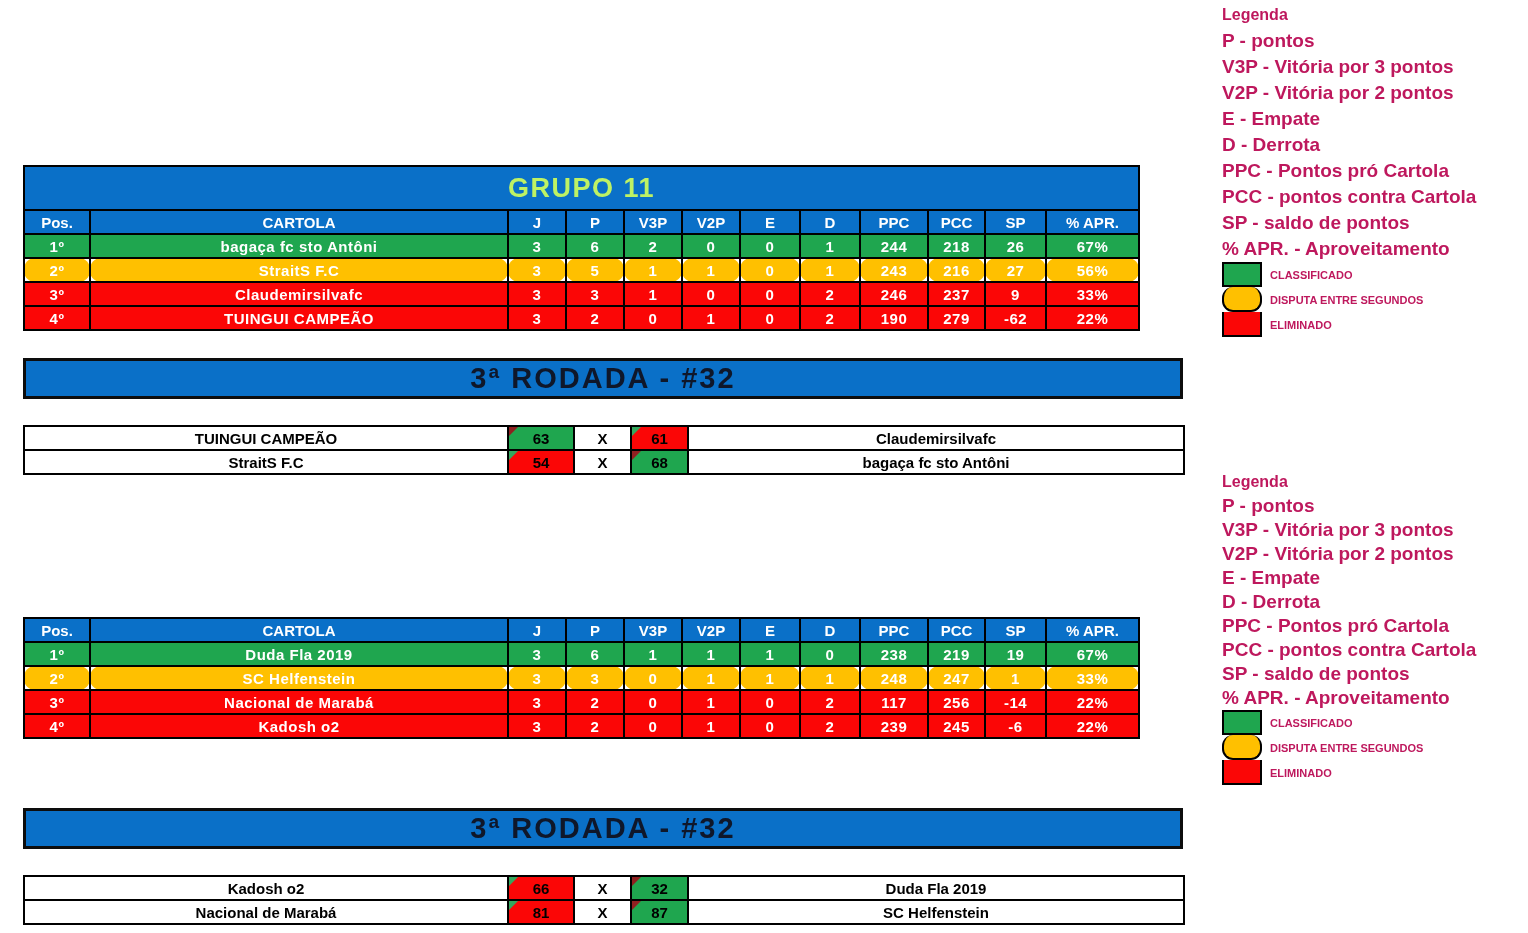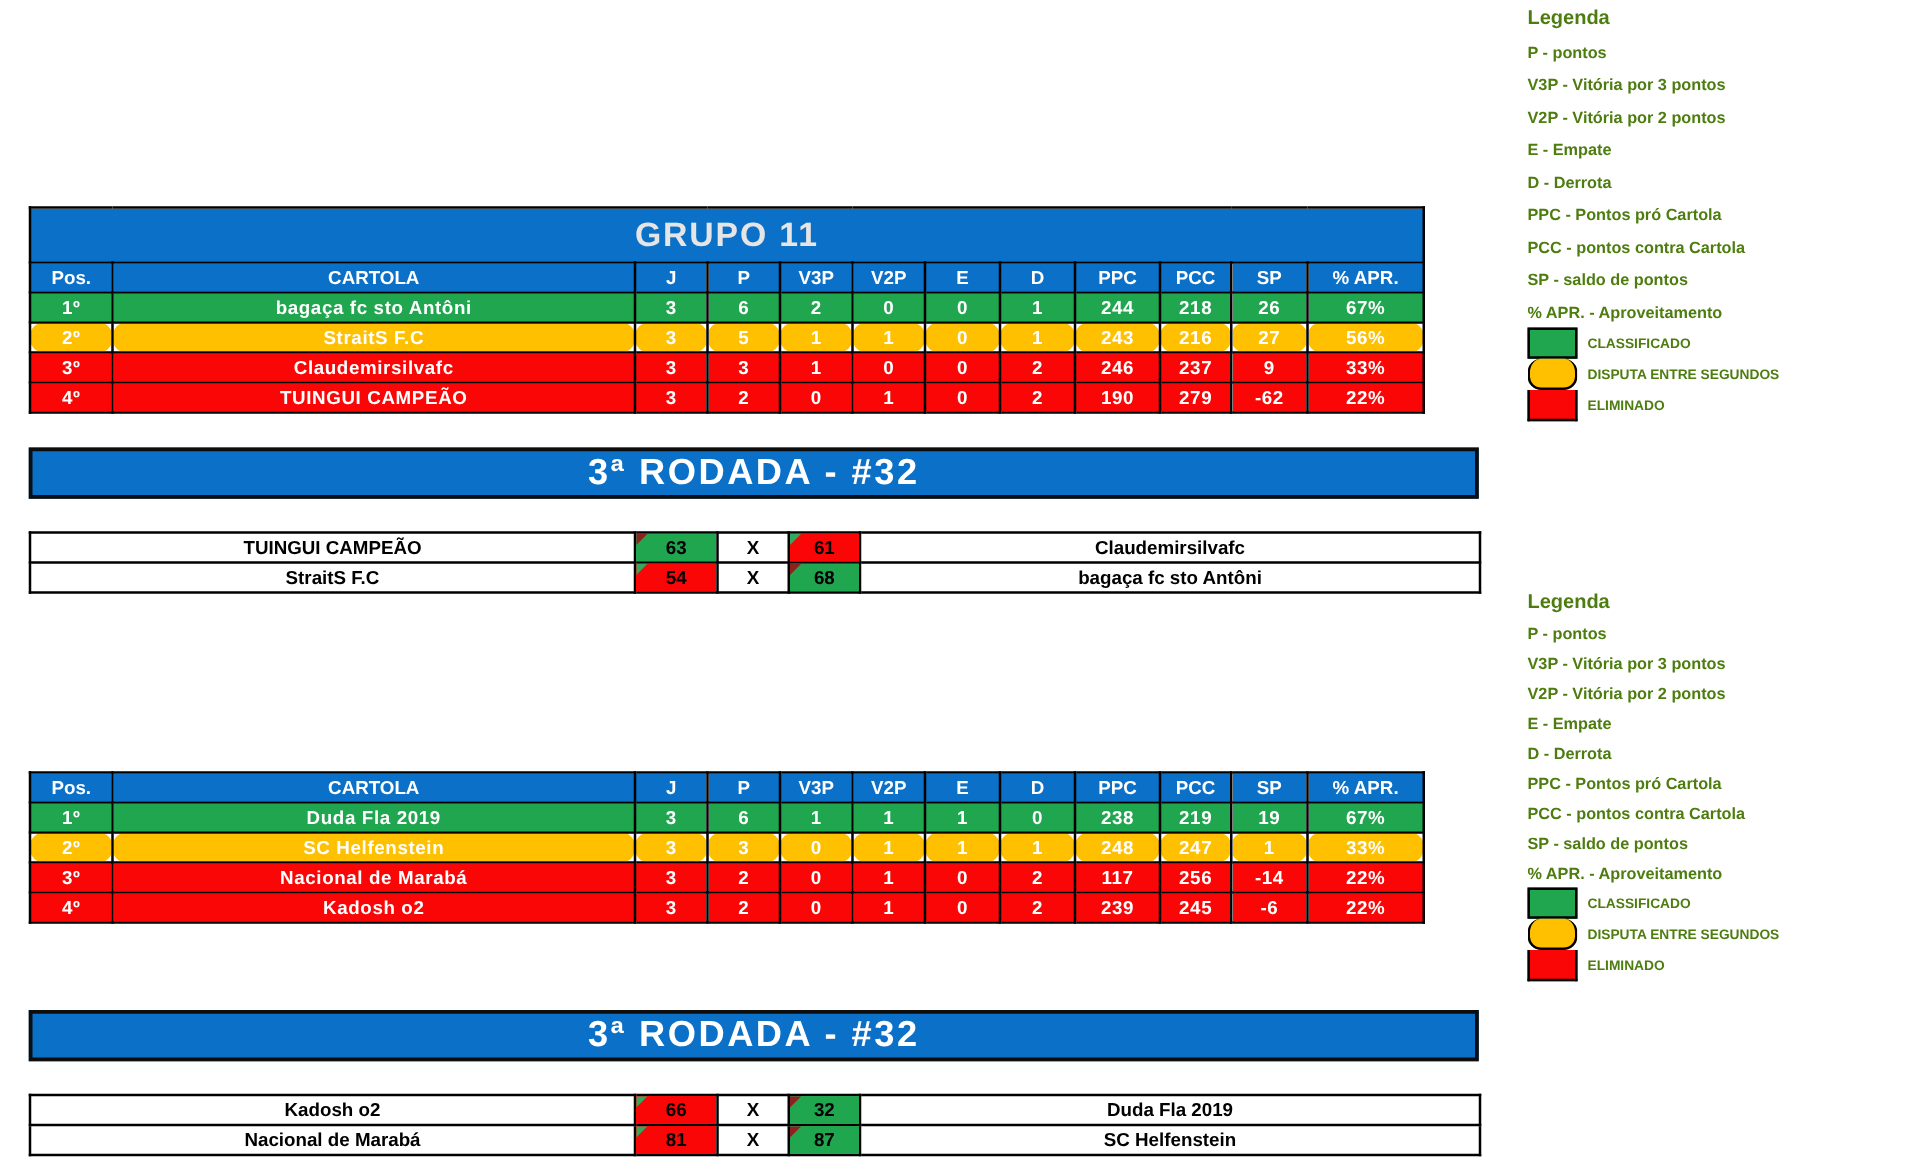--- a/index.html
+++ b/index.html
@@ -7,52 +7,52 @@
   body { font-family:"Liberation Sans", sans-serif; }
 
   .sheet { position:relative; width:1528px; height:933px; background:#ffffff; overflow:hidden; }
 
   
   .group-table { position:absolute; border-collapse:collapse; table-layout:fixed; }
   .group-table td, .group-table th {
     border:2px solid #000; text-align:center; vertical-align:middle;
     font-weight:bold; overflow:hidden; white-space:nowrap;
   }
-  .title-cell { background:var(--blue); color:#e5e5e5; font-size:27px; height:44px; letter-spacing:1.5px; }
+  .title-cell { background:var(--blue); color:#bef264; font-size:27px; height:44px; letter-spacing:1.5px; }
   .header-cell { background:var(--blue); color:#fff; font-size:15px; height:24px; }
   .data-cell { font-size:15px; color:#fff; height:24px; letter-spacing:.5px; }
 
   .bg-green  { background:var(--green); }
   .bg-yellow { background:var(--yellow);border-radius:11px; }
   .bg-red    { background:var(--red); }
 
   
   .banner {
     position:absolute; height:41px; background:var(--blue);
-    border:3px solid #0d0d0d; color:#ffffff; display:flex; align-items:center; justify-content:center;
+    border:3px solid #0d0d0d; color:#0f172a; display:flex; align-items:center; justify-content:center;
     font-size:29px; font-weight:bold; letter-spacing:2px;
   }
 
   
   .match-table { position:absolute; border-collapse:collapse; table-layout:fixed; background:#fff; }
   .match-table td {
     border:2px solid #000; text-align:center; vertical-align:middle;
     font-weight:bold; font-size:15px; height:24px; color:#000; white-space:nowrap; overflow:hidden;
   }
   .score-cell { color:#fff; font-size:16px; position:relative; }
   .score-cell.notch::before {
     content:""; position:absolute; top:0; left:0; width:0; height:0;
     border-right:9px solid transparent;
   }
   .score-cell.bg-green.notch::before { border-top:9px solid #8f2020; }
   .score-cell.bg-red.notch::before   { border-top:9px solid #34a85e; }
 
   
-  .legend { position:absolute; width:300px; color:#4d7c0f; }
-  .legend-line { font-weight:bold; font-size:13px; display:flex; align-items:center; white-space:nowrap; }
+  .legend { position:absolute; width:300px; color:#be185d; }
+  .legend-line { font-weight:bold; font-size:19px; display:flex; align-items:center; white-space:nowrap; }
   .legend--loose .legend-line { height:26px; }
   .legend--tight .legend-line { height:24px; }
   .legend-title { font-size:16px; }
   .swatch-row { display:flex; align-items:center; height:25px; }
   .swatch { width:40px; height:25px; border:2px solid #000; flex:0 0 40px; }
   .swatch-row + .swatch-row .swatch { border-top:0; }
   .swatch-label { font-weight:bold; font-size:11px; margin-left:8px; white-space:nowrap; }
 </style>
 </head>
 <body>

